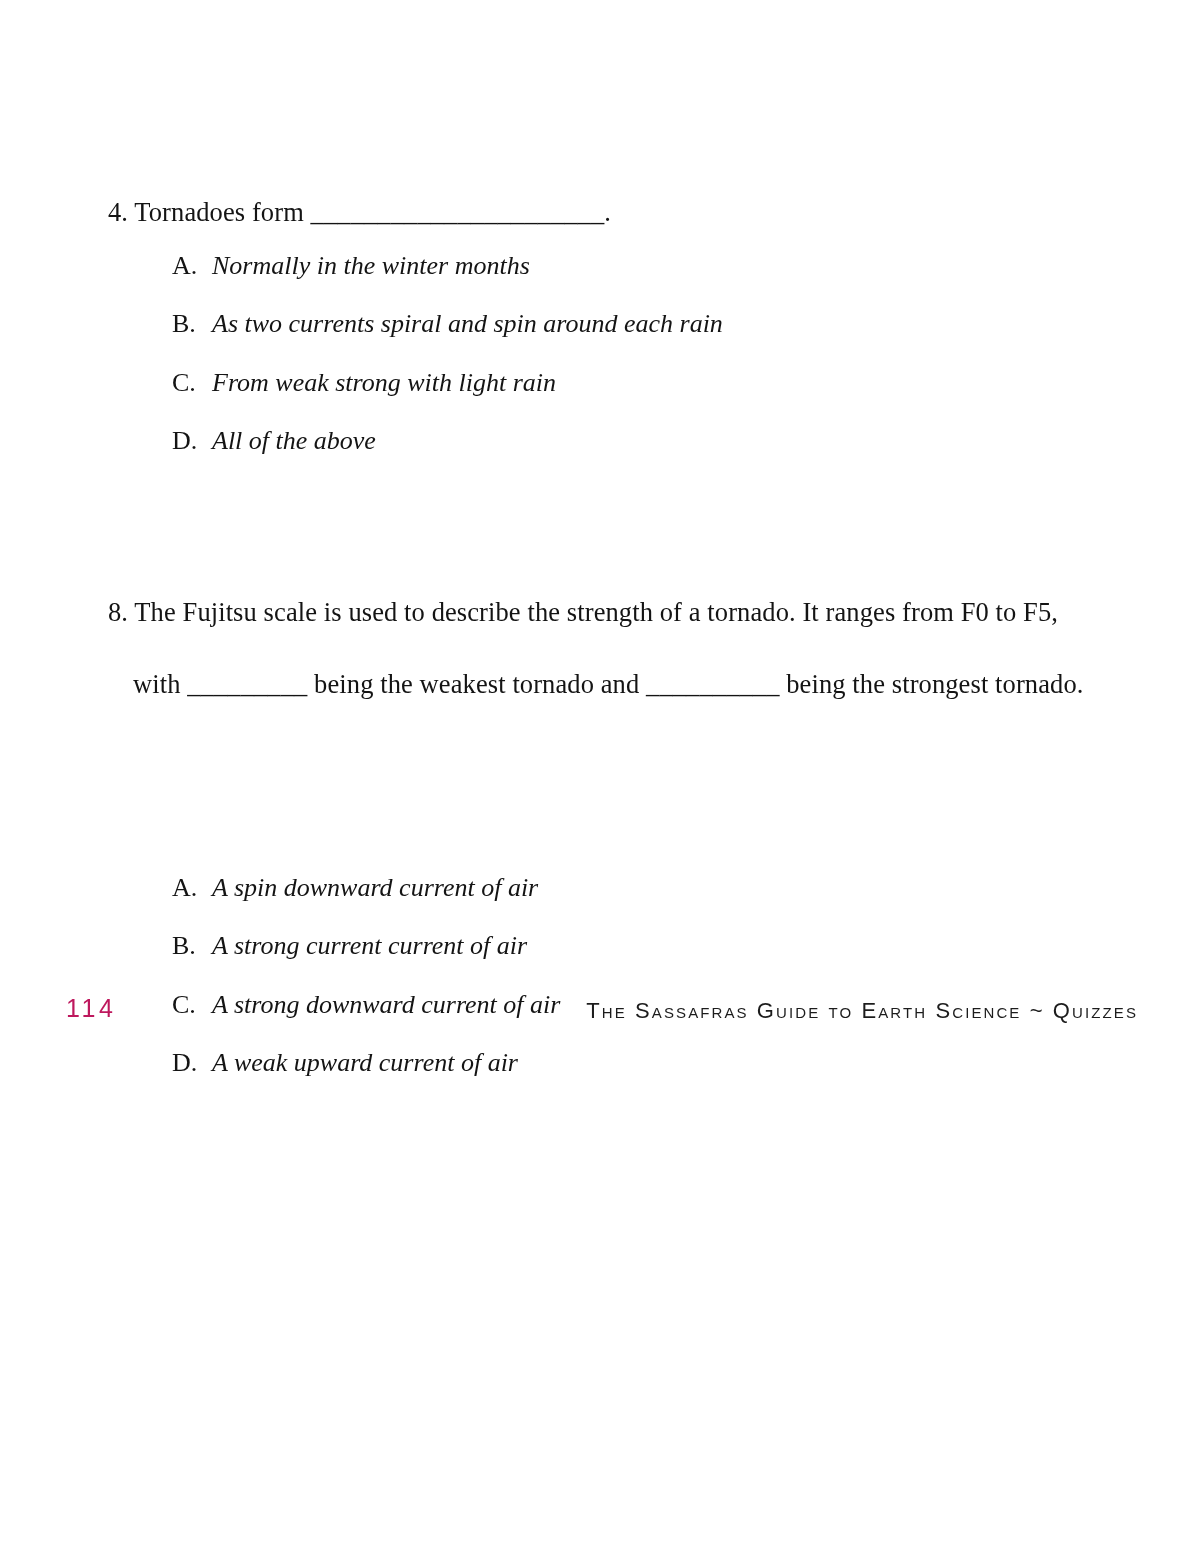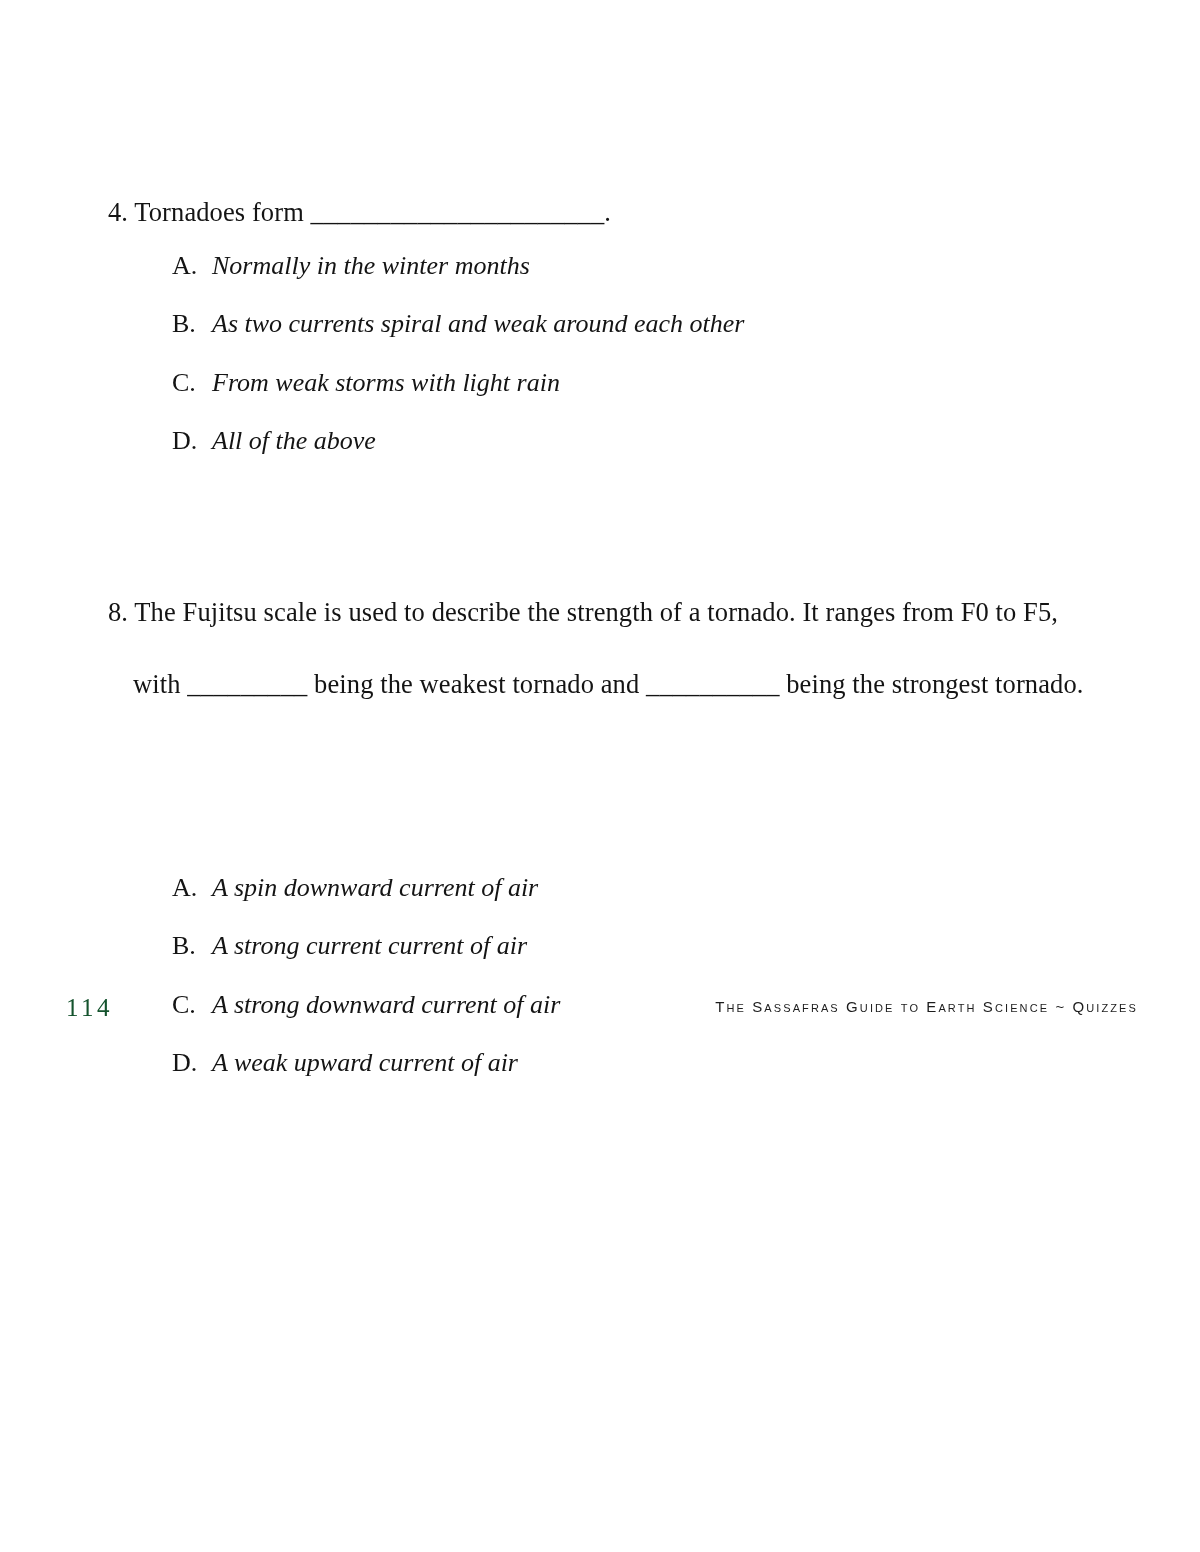--- a/index.html
+++ b/index.html
@@ -71,31 +71,31 @@
     position: absolute;
     left: 0;
     right: 0;
     bottom: 58px;
     height: 36px;
   }
   .page-number {
     position: absolute;
     left: 66px;
     top: 0;
-    font-family: Liberation Serif, serif;
+    font-family: Liberation Sans, sans-serif;
     font-size: 25px;
     letter-spacing: 3.5px;
-    color: #14532d;
+    color: #be185d;
   }
   .footer-title {
     position: absolute;
     right: 62px;
     top: 4px;
     font-family: "Liberation Sans", "DejaVu Sans", sans-serif;
-    font-size: 15px;
+    font-size: 22px;
     font-variant: small-caps;
     letter-spacing: 2.1px;
     color: #1c1c1c;
     white-space: nowrap;
   }
 </style>
 </head>
 <body>
 
 <div class="page">
@@ -105,25 +105,25 @@
     <div class="question-block">
       <div class="question-line">4. Tornadoes form ______________________.</div>
 
       <div class="options">
         <div class="option-row">
           <span class="option-letter">A.</span>
           <span class="option-text">Normally in the winter months</span>
         </div>
         <div class="option-row">
           <span class="option-letter">B.</span>
-          <span class="option-text">As two currents spiral and weak around each other</span>
+          <span class="option-text">As two currents spiral and spin around each rain</span>
         </div>
         <div class="option-row">
           <span class="option-letter">C.</span>
-          <span class="option-text">From weak storms with light rain</span>
+          <span class="option-text">From weak strong with light rain</span>
         </div>
         <div class="option-row">
           <span class="option-letter">D.</span>
           <span class="option-text">All of the above</span>
         </div>
       </div>
     </div>
 
     <div class="gap-after-q4"></div>
 

